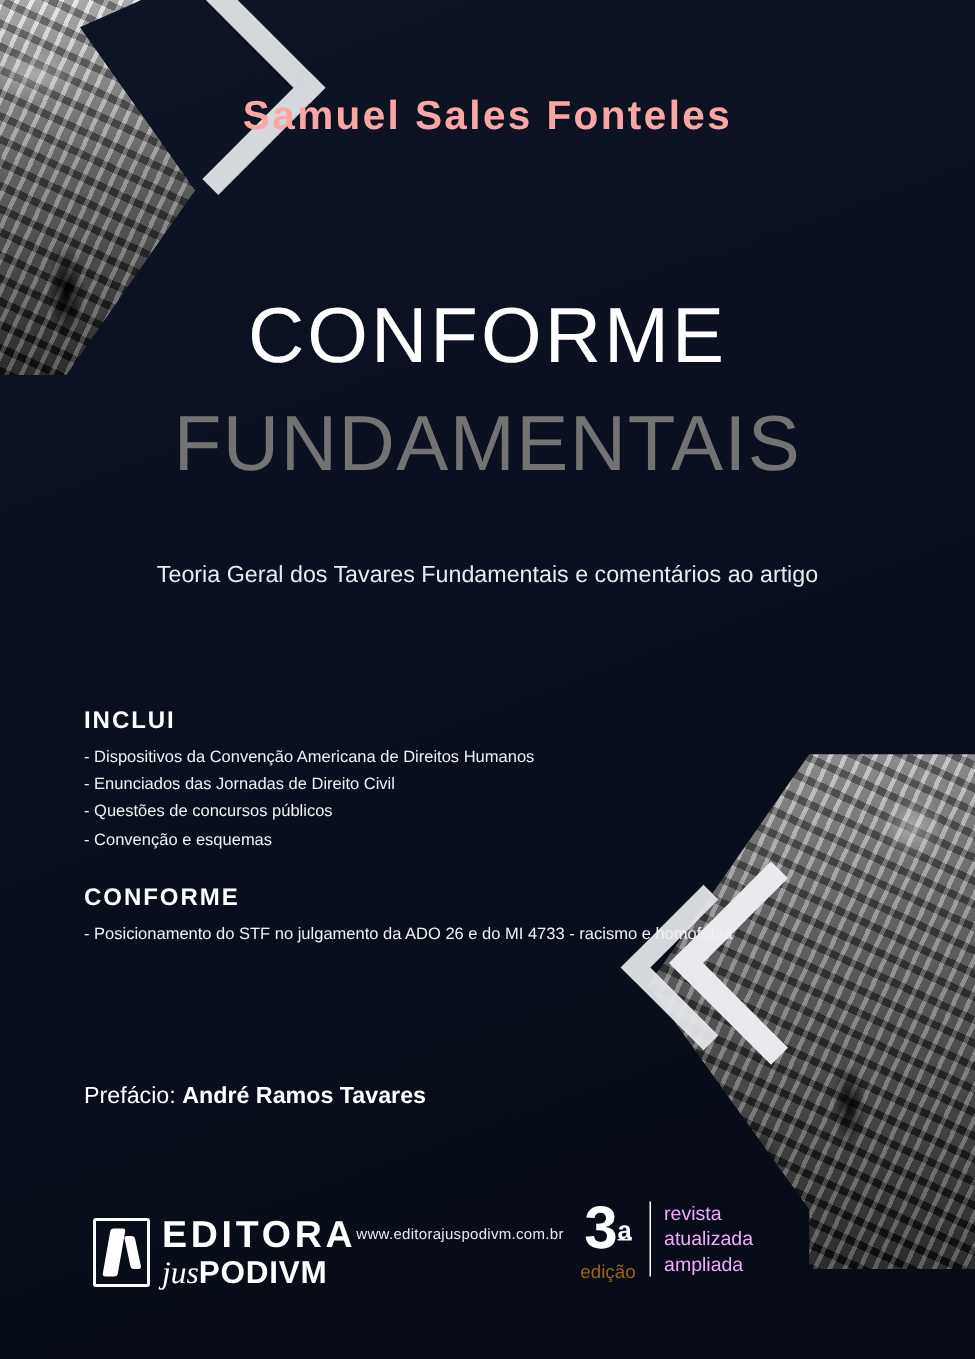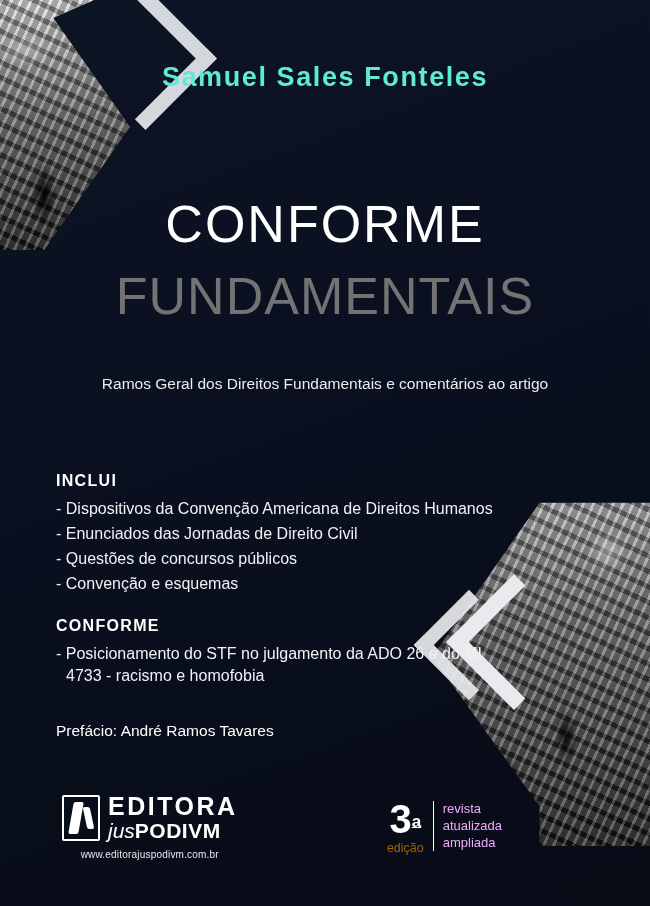--- a/index.html
+++ b/index.html
@@ -103,21 +103,21 @@
 
   
   .author {
     position: absolute;
     top: 62px;
     left: 0; right: 0;
     text-align: center;
     font-size: 27px;
     font-weight: bold;
     letter-spacing: 1.6px;
-    color: #5eead4;
+    color: #fca5a5;
   }
 
   .title {
     position: absolute;
     top: 196px;
     left: 0; right: 0;
     text-align: center;
     line-height: 1.08;
   }
   .title .line1 {
@@ -158,48 +158,48 @@
     letter-spacing: 1.3px;
     color: #ffffff;
     margin-bottom: 8px;
   }
   .feat-list {
     list-style: none;
     margin: 0 0 22px 0;
     padding: 0;
   }
   .feat-list li {
-    font-size: 16px;
+    font-size: 11px;
     line-height: 1.38;
     color: #f0f2f4;
     margin-bottom: 3px;
     padding-left: 10px;
     text-indent: -10px;
   }
   .feat-list li::before {
     content: "- ";
   }
 
   .preface {
     position: absolute;
     top: 722px;
     left: 56px;
     font-size: 15.5px;
     color: #ffffff;
   }
-  .preface b { font-weight: normal; margin-top: 16px; }
+  .preface b { font-weight: bold; margin-top: 16px; }
 
   
   .publisher {
     position: absolute;
     left: 62px;
     bottom: 46px;
     display: flex;
-    flex-direction: column;
-    align-items: center;
+    flex-direction: row;
+    align-items: flex-start;
   }
   .pub-row {
     display: flex;
     align-items: center;
     gap: 8px;
   }
   .pub-mark {
     width: 34px;
     height: 42px;
     border: 2.5px solid #ffffff;
@@ -231,21 +231,21 @@
     line-height: 1;
     color: #ffffff;
   }
   .pub-text .pub-sub {
     font-size: 21px;
     line-height: 1.05;
     color: #ffffff;
     margin-top: 1px;
   }
   .pub-text .pub-sub i {
-    font-family: Liberation Sans, sans-serif;
+    font-family: Liberation Serif, serif;
     font-style: italic;
     font-weight: normal;
   }
   .pub-text .pub-sub b {
     font-weight: bold;
     letter-spacing: 0.5px;
   }
   .pub-url {
     margin-top: 7px;
     font-size: 10px;
@@ -313,21 +313,21 @@
   <div class="chev chev-br-2"></div>
 
   <div class="author">Samuel Sales Fonteles</div>
 
   <div class="title">
     <span class="line1">CONFORME</span>
     <span class="line2">FUNDAMENTAIS</span>
   </div>
 
   <div class="subtitle">
-    <div>Ramos Geral dos Direitos Fundamentais e comentários ao artigo</div>
+    <div>Teoria Geral dos Tavares Fundamentais e comentários ao artigo</div>
   </div>
 
   <div class="features">
     <div class="feat-head">INCLUI</div>
     <ul class="feat-list">
       <li>Dispositivos da Convenção Americana de Direitos Humanos</li>
       <li>Enunciados das Jornadas de Direito Civil</li>
       <li>Questões de concursos públicos</li>
       <li>Convenção e esquemas</li>
     </ul>

